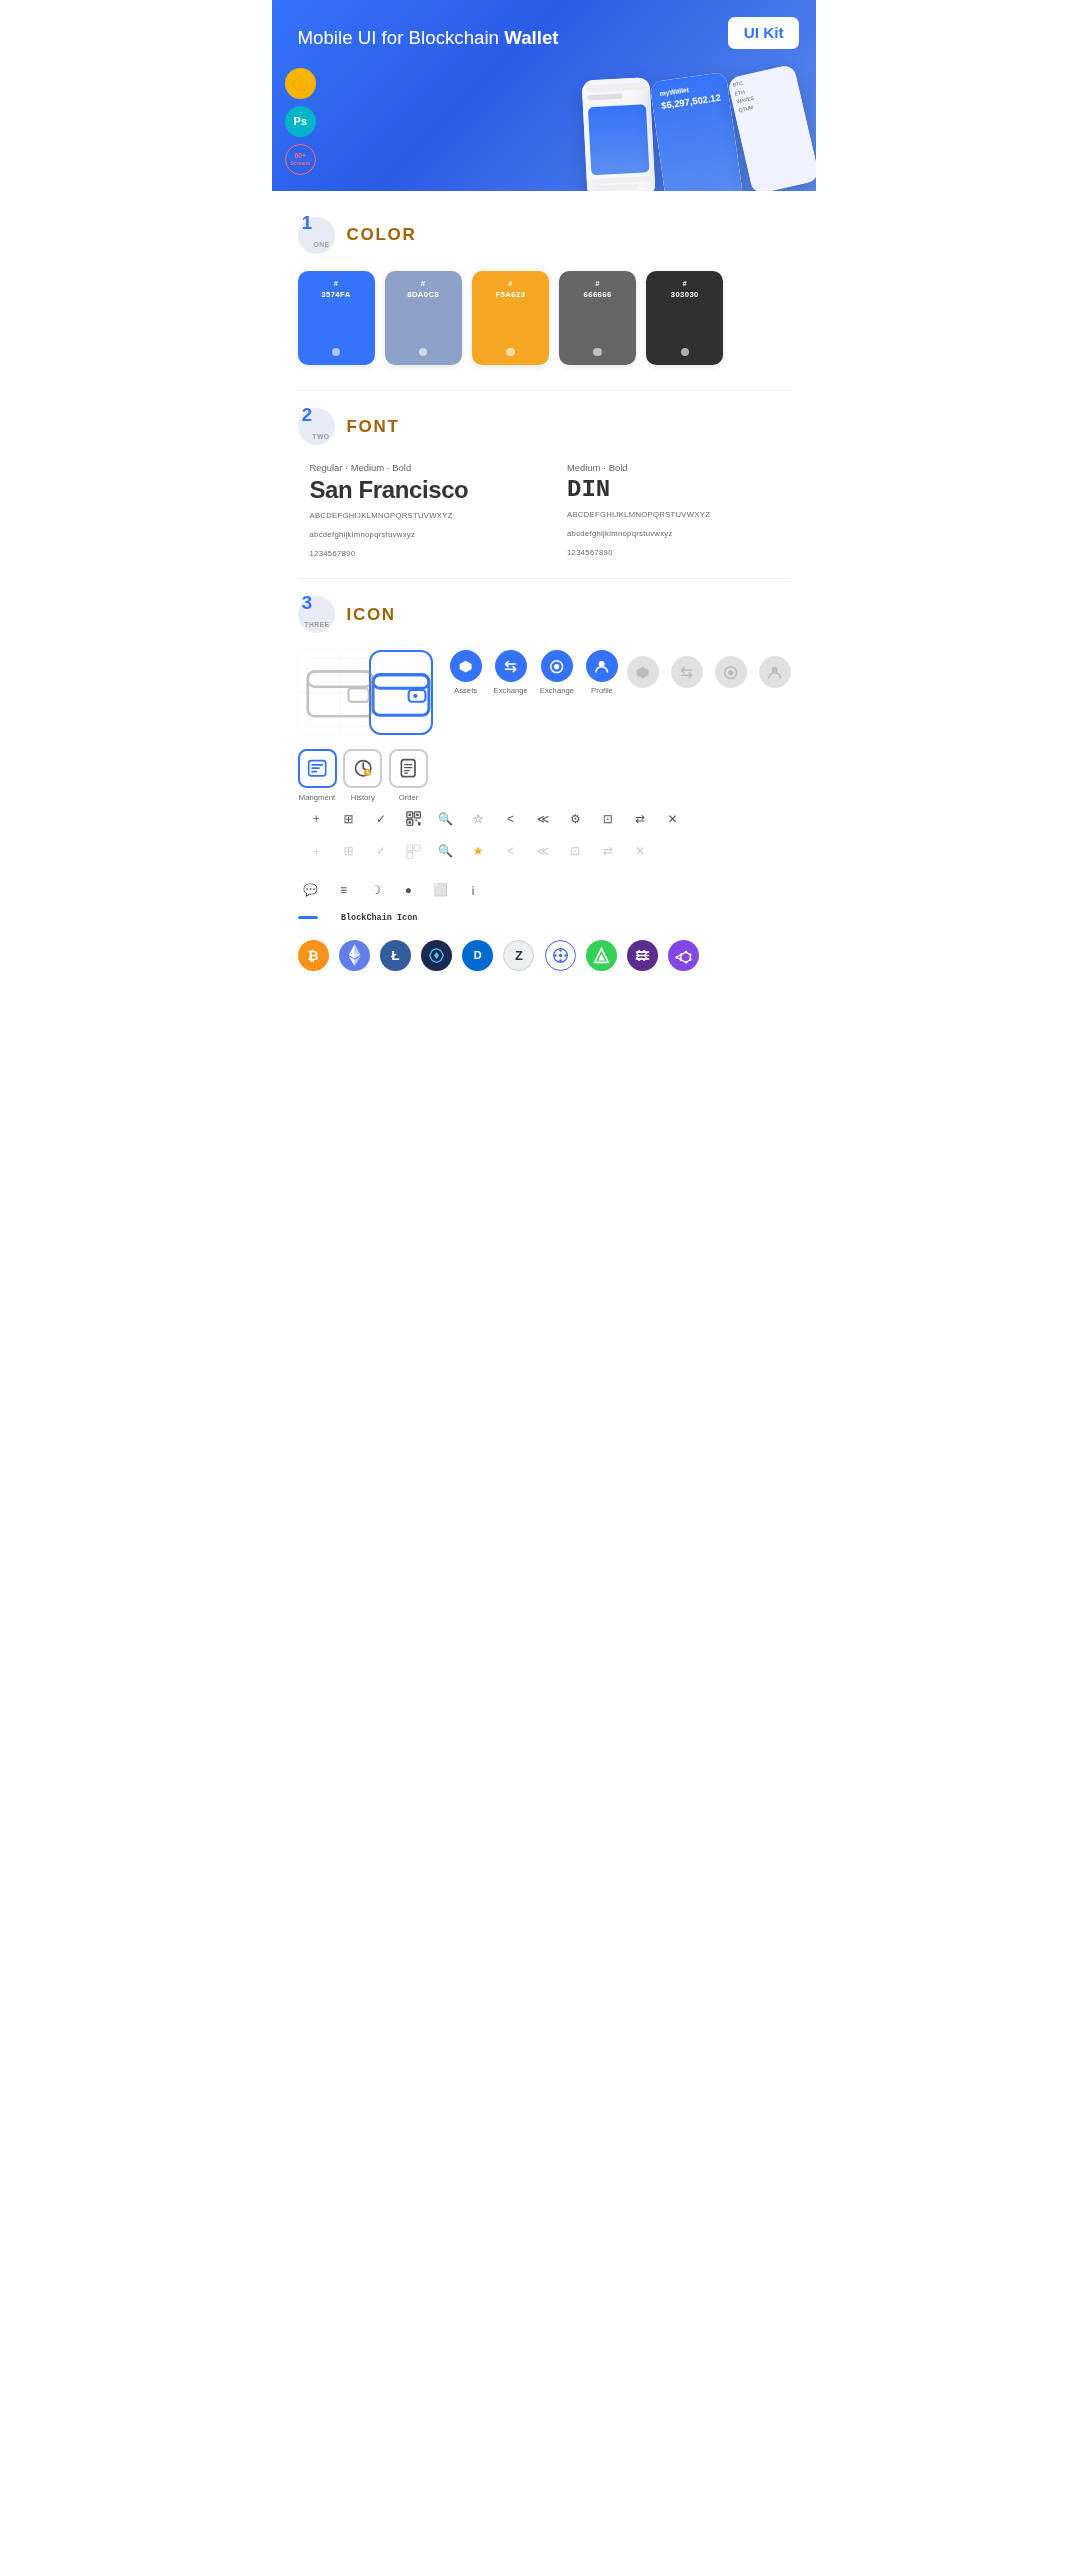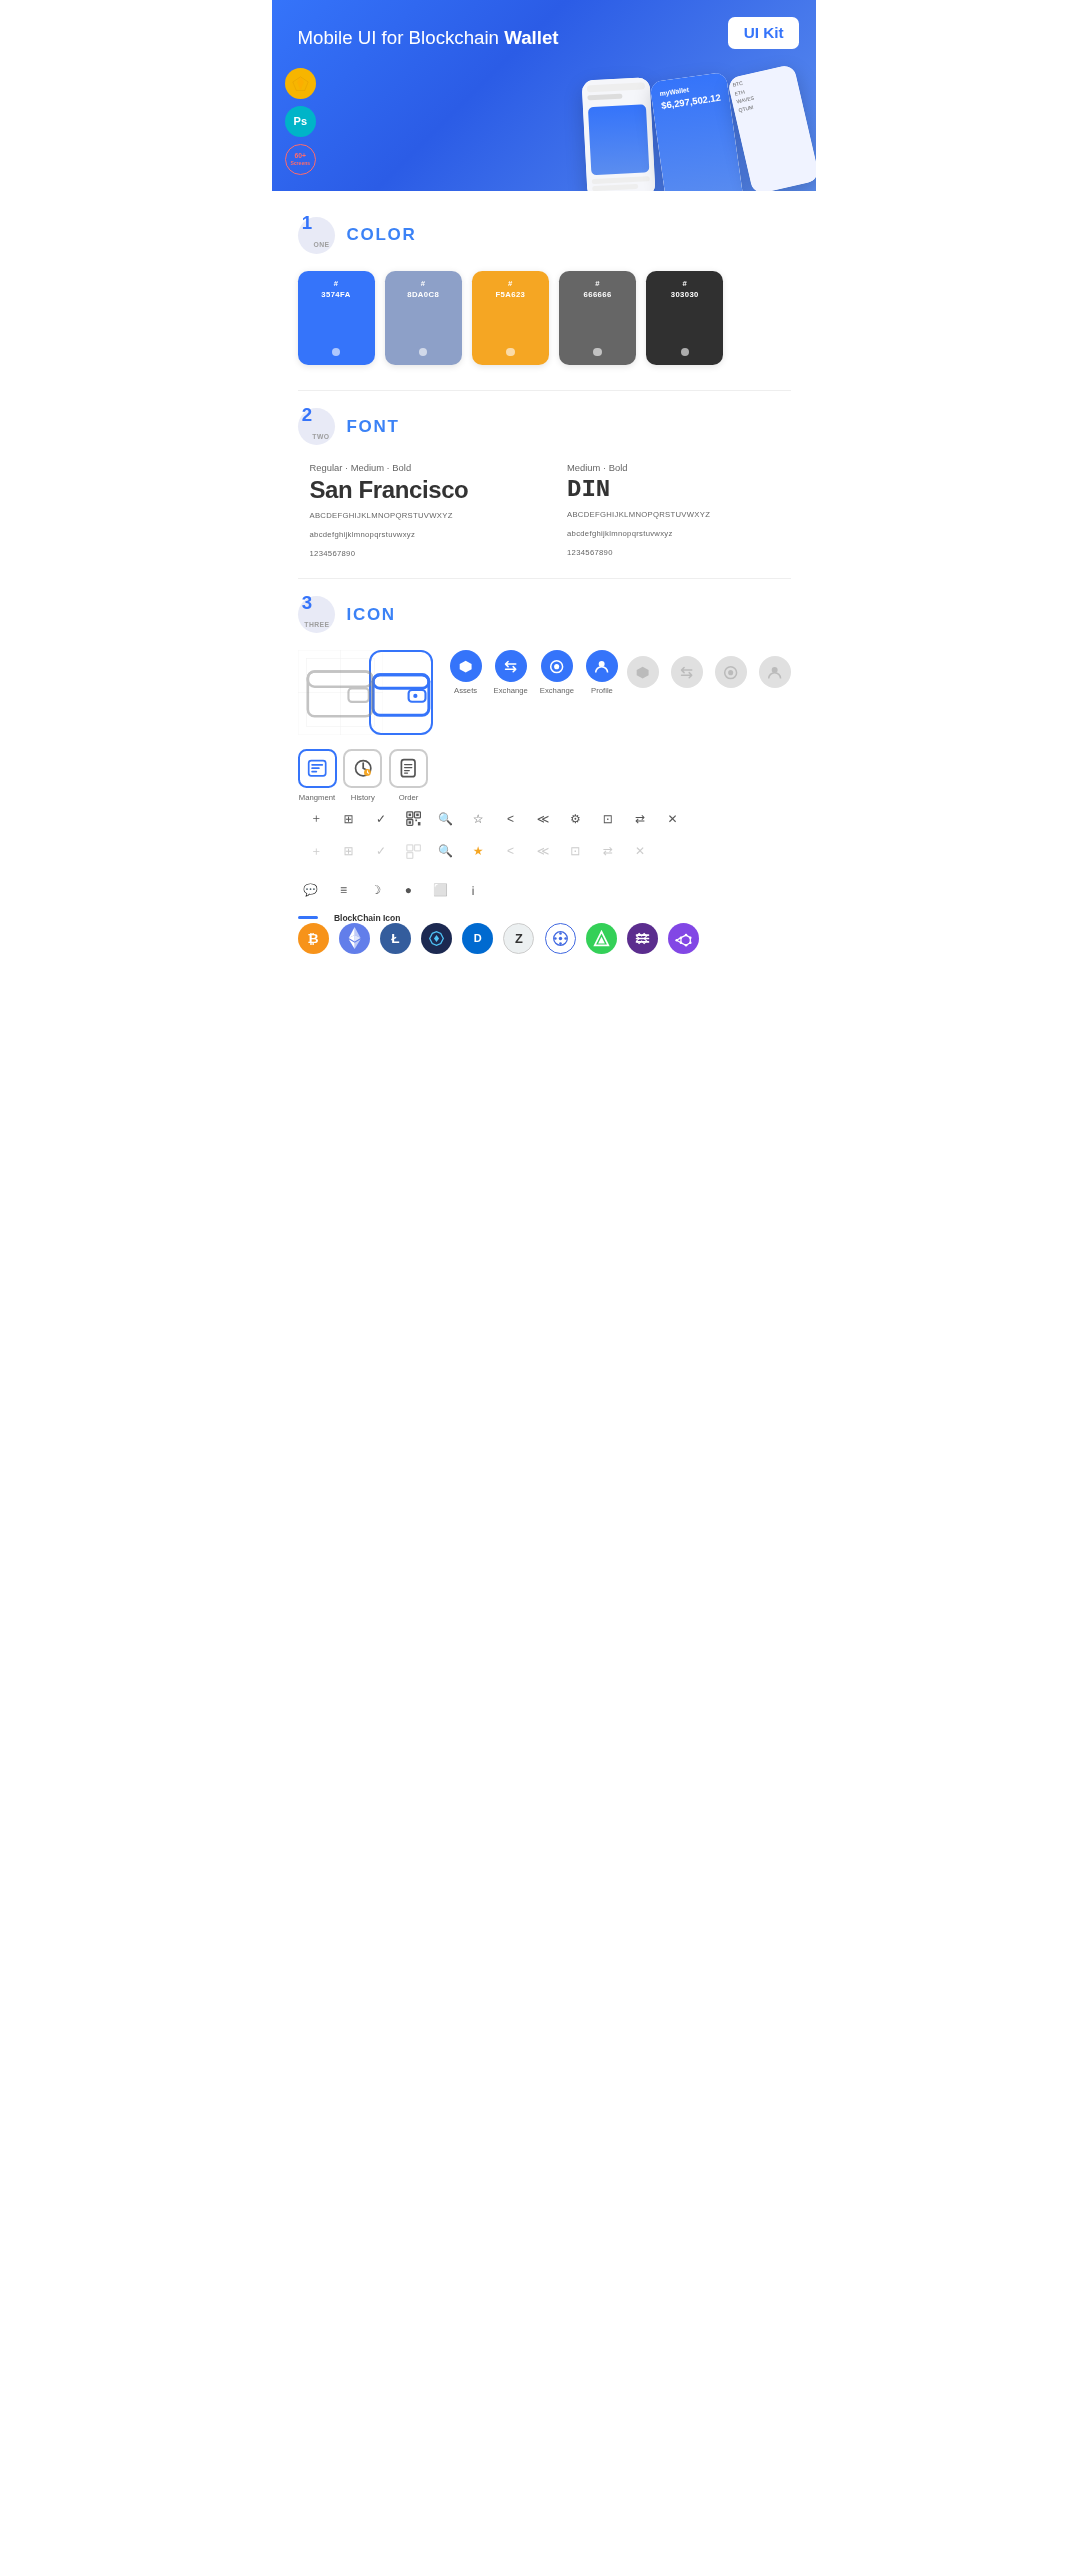--- a/index.html
+++ b/index.html
@@ -119,21 +119,21 @@
       position: absolute;
       bottom: 5.1px; right: 5.1px;
       font-size: 6.8px;
       color: #9e9e9e;
       font-weight: 600;
       letter-spacing: 0.4px;
     }
     .section-title {
       font-size: 17px;
       font-weight: 700;
-      color: #3b82f6;
+      color: #a16207;
       letter-spacing: 1.7px;
     }
 
     
     .color-swatches {
       display: flex;
       gap: 10.2px;
       flex-wrap: wrap;
       margin-bottom: 25.5px;
     }
@@ -248,23 +248,24 @@
       width: 20.4px; height: 20.4px;
       display: flex; align-items: center; justify-content: center;
       color: #ccc;
       font-size: 12px;
     }
 
     
     .blockchain-label-row {
       display: flex;
       align-items: center;
-      gap: 16px;
-      margin-bottom: 0;
+      gap: 23px;
+      margin-bottom: 17px;
       margin-top: 6.8px;
+      font-family: Liberation Mono, monospace;
     }
     .blockchain-line {
       width: 20.4px; height: 2.6px;
       background: #3574FA;
       border-radius: 1.7px;
     }
     .blockchain-label-text {
       font-size: 8.5px;
       color: #333;
       font-weight: 600;

